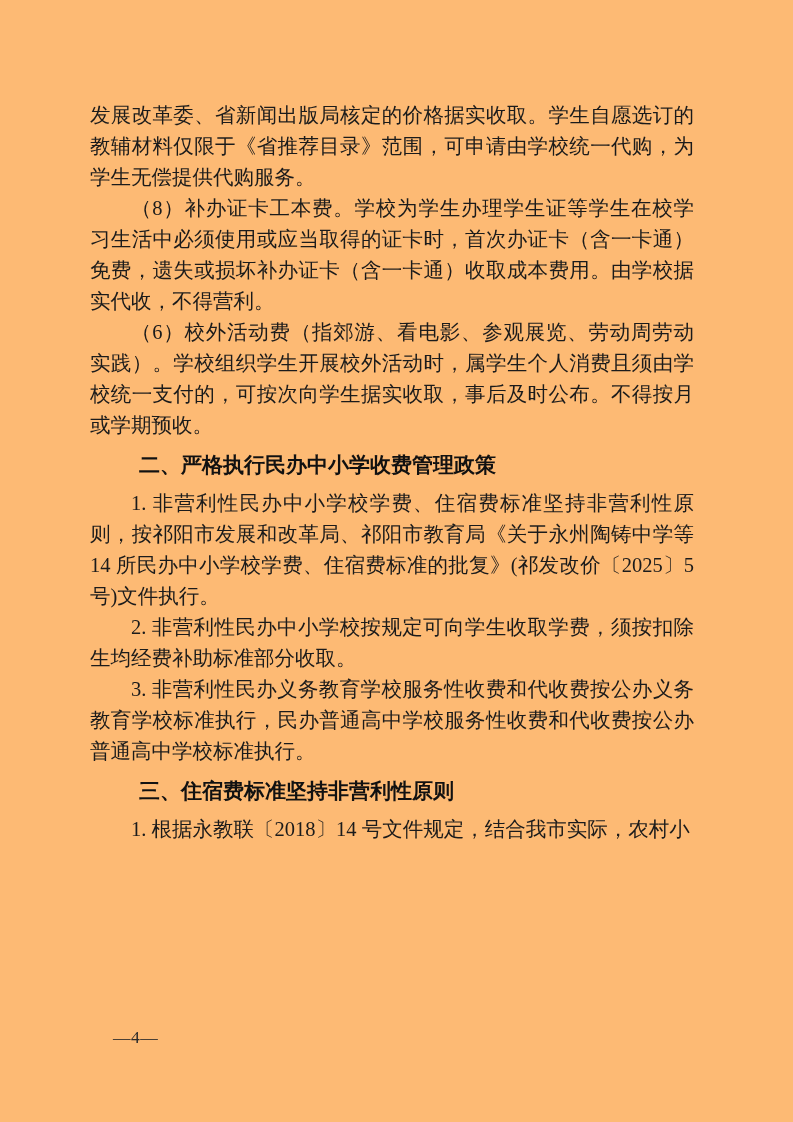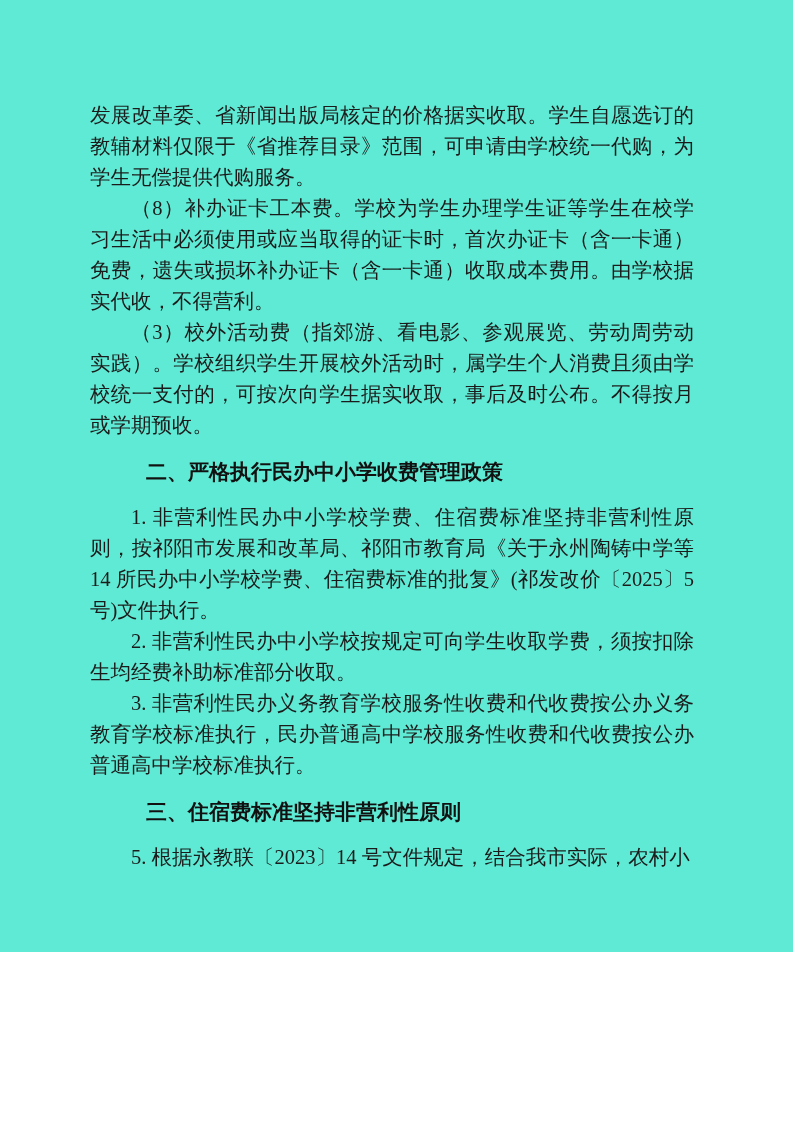--- a/index.html
+++ b/index.html
@@ -3,22 +3,22 @@
 <meta charset="utf-8">
 <style>
   html, body {
     margin: 0;
     padding: 0;
     background: #ffffff;
   }
   .page {
     position: relative;
     width: 793px;
-    height: 952px;
-    background: #5eead4;
+    height: 1122px;
+    background: #fdba74;
     overflow: hidden;
     color: #1b1b1b;
     font-family: "Liberation Serif", "DejaVu Serif", serif;
   }
   .content {
     position: absolute;
     left: 90px;
     top: 100px;
     width: 604px;
   }
@@ -27,21 +27,21 @@
     font-size: 20.5px;
     line-height: 31px;
     text-align: justify;
     text-justify: inter-ideograph;
     letter-spacing: 0;
   }
   .para.indent {
     text-indent: 41px;
   }
   .heading {
-    margin: 15px;
+    margin: 8px;
     font-family: "Liberation Sans", "DejaVu Sans", sans-serif;
     font-weight: 700;
     font-size: 21px;
     line-height: 31px;
     text-indent: 41px;
     color: #111111;
     text-align: left;
   }
   .page-number {
     position: absolute;
@@ -54,23 +54,23 @@
     font-family: "Liberation Serif", "DejaVu Serif", serif;
   }
 </style>
 </head>
 <body>
 
 <div class="page">
   <div class="content">
     <p class="para">发展改革委、省新闻出版局核定的价格据实收取。学生自愿选订的教辅材料仅限于《省推荐目录》范围，可申请由学校统一代购，为学生无偿提供代购服务。</p>
     <p class="para indent">（8）补办证卡工本费。学校为学生办理学生证等学生在校学习生活中必须使用或应当取得的证卡时，首次办证卡（含一卡通）免费，遗失或损坏补办证卡（含一卡通）收取成本费用。由学校据实代收，不得营利。</p>
-    <p class="para indent">（3）校外活动费（指郊游、看电影、参观展览、劳动周劳动实践）。学校组织学生开展校外活动时，属学生个人消费且须由学校统一支付的，可按次向学生据实收取，事后及时公布。不得按月或学期预收。</p>
+    <p class="para indent">（6）校外活动费（指郊游、看电影、参观展览、劳动周劳动实践）。学校组织学生开展校外活动时，属学生个人消费且须由学校统一支付的，可按次向学生据实收取，事后及时公布。不得按月或学期预收。</p>
     <h2 class="heading">二、严格执行民办中小学收费管理政策</h2>
     <p class="para indent">1. 非营利性民办中小学校学费、住宿费标准坚持非营利性原则，按祁阳市发展和改革局、祁阳市教育局《关于永州陶铸中学等 14 所民办中小学校学费、住宿费标准的批复》(祁发改价〔2025〕5 号)文件执行。</p>
     <p class="para indent">2. 非营利性民办中小学校按规定可向学生收取学费，须按扣除生均经费补助标准部分收取。</p>
     <p class="para indent">3. 非营利性民办义务教育学校服务性收费和代收费按公办义务教育学校标准执行，民办普通高中学校服务性收费和代收费按公办普通高中学校标准执行。</p>
     <h2 class="heading">三、住宿费标准坚持非营利性原则</h2>
-    <p class="para indent">5. 根据永教联〔2023〕14 号文件规定，结合我市实际，农村小</p>
+    <p class="para indent">1. 根据永教联〔2018〕14 号文件规定，结合我市实际，农村小</p>
   </div>
 
   <div class="page-number">—4—</div>
 </div>
 
 </body></html>

